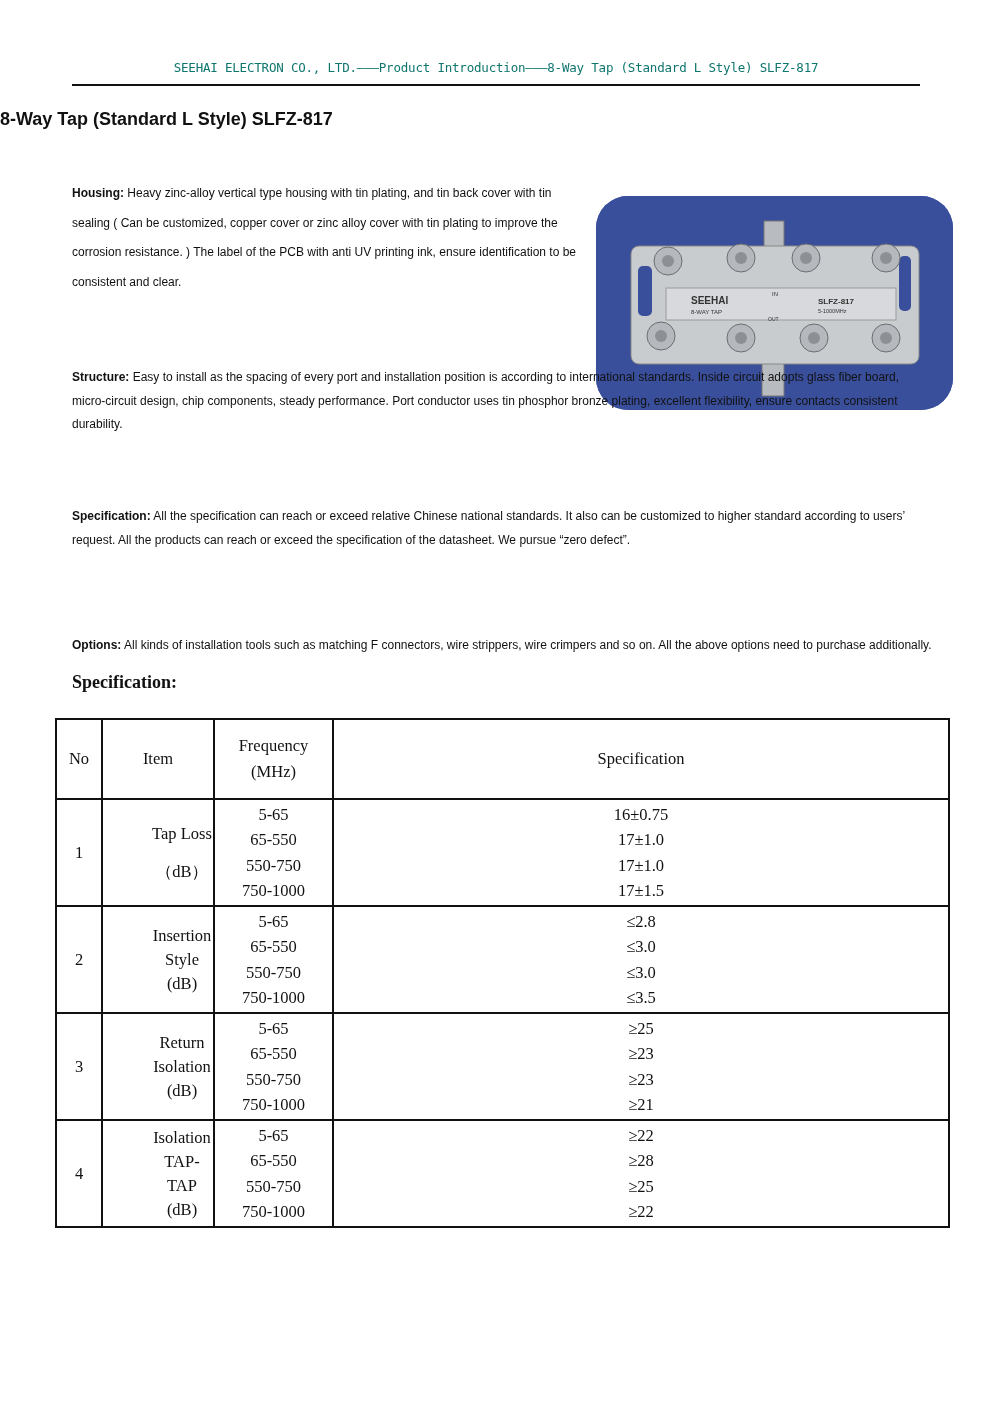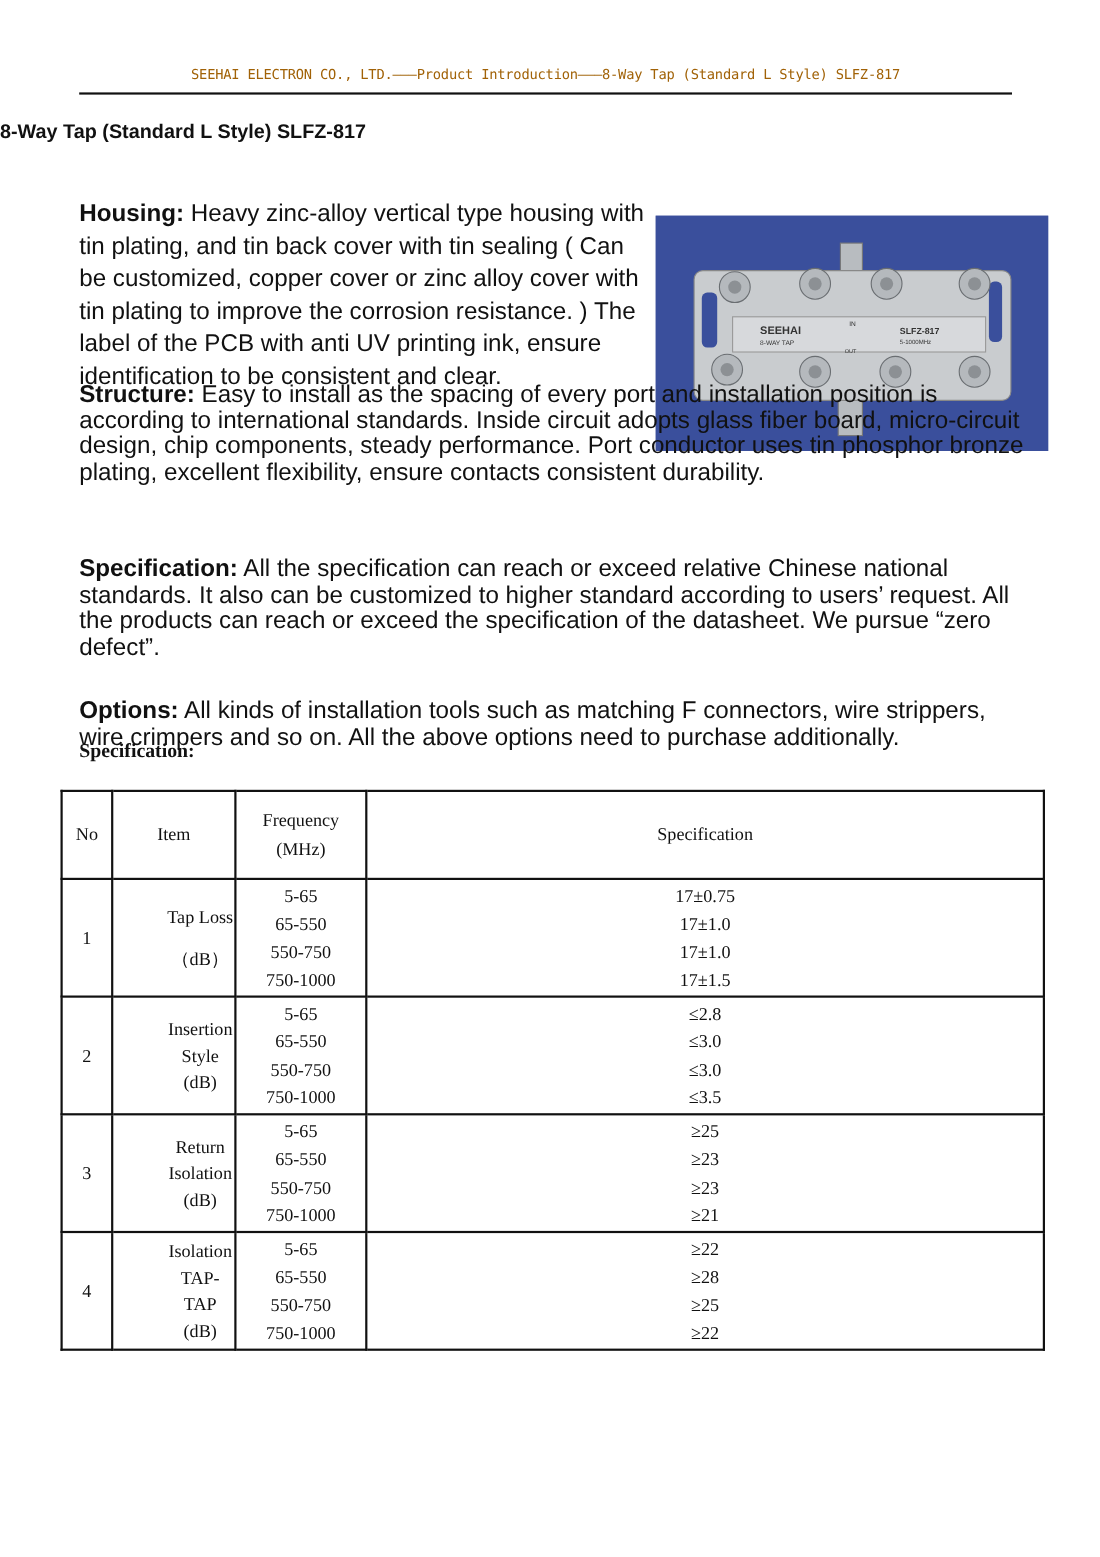--- a/index.html
+++ b/index.html
@@ -1,31 +1,31 @@
 <!DOCTYPE html>
 <html><head>
 <meta charset="utf-8">
 <style>
   html, body { margin: 0; padding: 0; background: #ffffff; }
   body { width: 1000px; height: 1415px; position: relative; overflow: hidden; color: #111; }
   .header { position: absolute; left: 72px; top: 60px; width: 848px; text-align: center;
-    font-family: "DejaVu Sans Mono", monospace; font-size: 12.5px; color: #a16207; letter-spacing: -0.2px; }
+    font-family: "DejaVu Sans Mono", monospace; font-size: 12.5px; color: #0f766e; letter-spacing: -0.2px; }
   .header-rule { position: absolute; left: 72px; top: 84px; width: 848px; height: 0; border-top: 2px solid #111; }
   .title { position: absolute; left: 0; top: 109px; width: 1000px; 
     font-family: "Liberation Sans", sans-serif; font-weight: bold; font-size: 18px; color: #111; }
-  .para { position: absolute; left: 72px; font-family: "Liberation Sans", sans-serif; font-size: 22px; color: #111; }
+  .para { position: absolute; left: 72px; font-family: "Liberation Sans", sans-serif; font-size: 12px; color: #111; }
   .para b { font-weight: bold; }
   .housing { top: 179px; width: 515px; line-height: 29.5px; }
-  .structure { top: 346px; width: 860px; line-height: 23.5px; }
+  .structure { top: 366px; width: 860px; line-height: 23.5px; }
   .spec { top: 505px; width: 860px; line-height: 23.5px; }
   .options { top: 634px; width: 860px; line-height: 23.5px; }
   .spec-heading { position: absolute; left: 72px; top: 672px; font-family: "Liberation Serif", serif;
     font-weight: bold; font-size: 18px; color: #111; }
   .photo { position: absolute; left: 596px; top: 196px; width: 357px; height: 214px; background: #3a4f9c;
-    overflow: hidden; }
+    overflow: hidden; border-radius: 32px; }
   .photo svg { display: block; }
   table.spec-table { position: absolute; left: 55px; top: 718px; width: 895px; border-collapse: collapse;
     font-family: "Liberation Serif", serif; font-size: 16.5px; color: #111; }
   .spec-table td, .spec-table th { border: 2px solid #111; text-align: center; font-weight: normal; padding: 0; vertical-align: middle; }
   .spec-table thead th { height: 78px; }
   .spec-table tbody td { height: 105px; }
   .spec-table .multi div { line-height: 25.5px; }
   .col-no { width: 44px; margin-top: 12px; }
   .col-item { width: 110px; }
   .col-freq { width: 117px; margin-left: 38px; }
@@ -119,21 +119,21 @@
         <div style="line-height:38px">Tap Loss</div>
         <div style="line-height:38px">（dB）</div>
       </td>
       <td class="multi">
         <div>5-65</div>
         <div>65-550</div>
         <div>550-750</div>
         <div>750-1000</div>
       </td>
       <td class="multi">
-        <div>17±0.75</div>
+        <div>16±0.75</div>
         <div>17±1.0</div>
         <div>17±1.0</div>
         <div>17±1.5</div>
       </td>
     </tr>
     <tr>
       <td>2</td>
       <td class="item-label">
         <div>Insertion</div>
         <div>Style</div>

